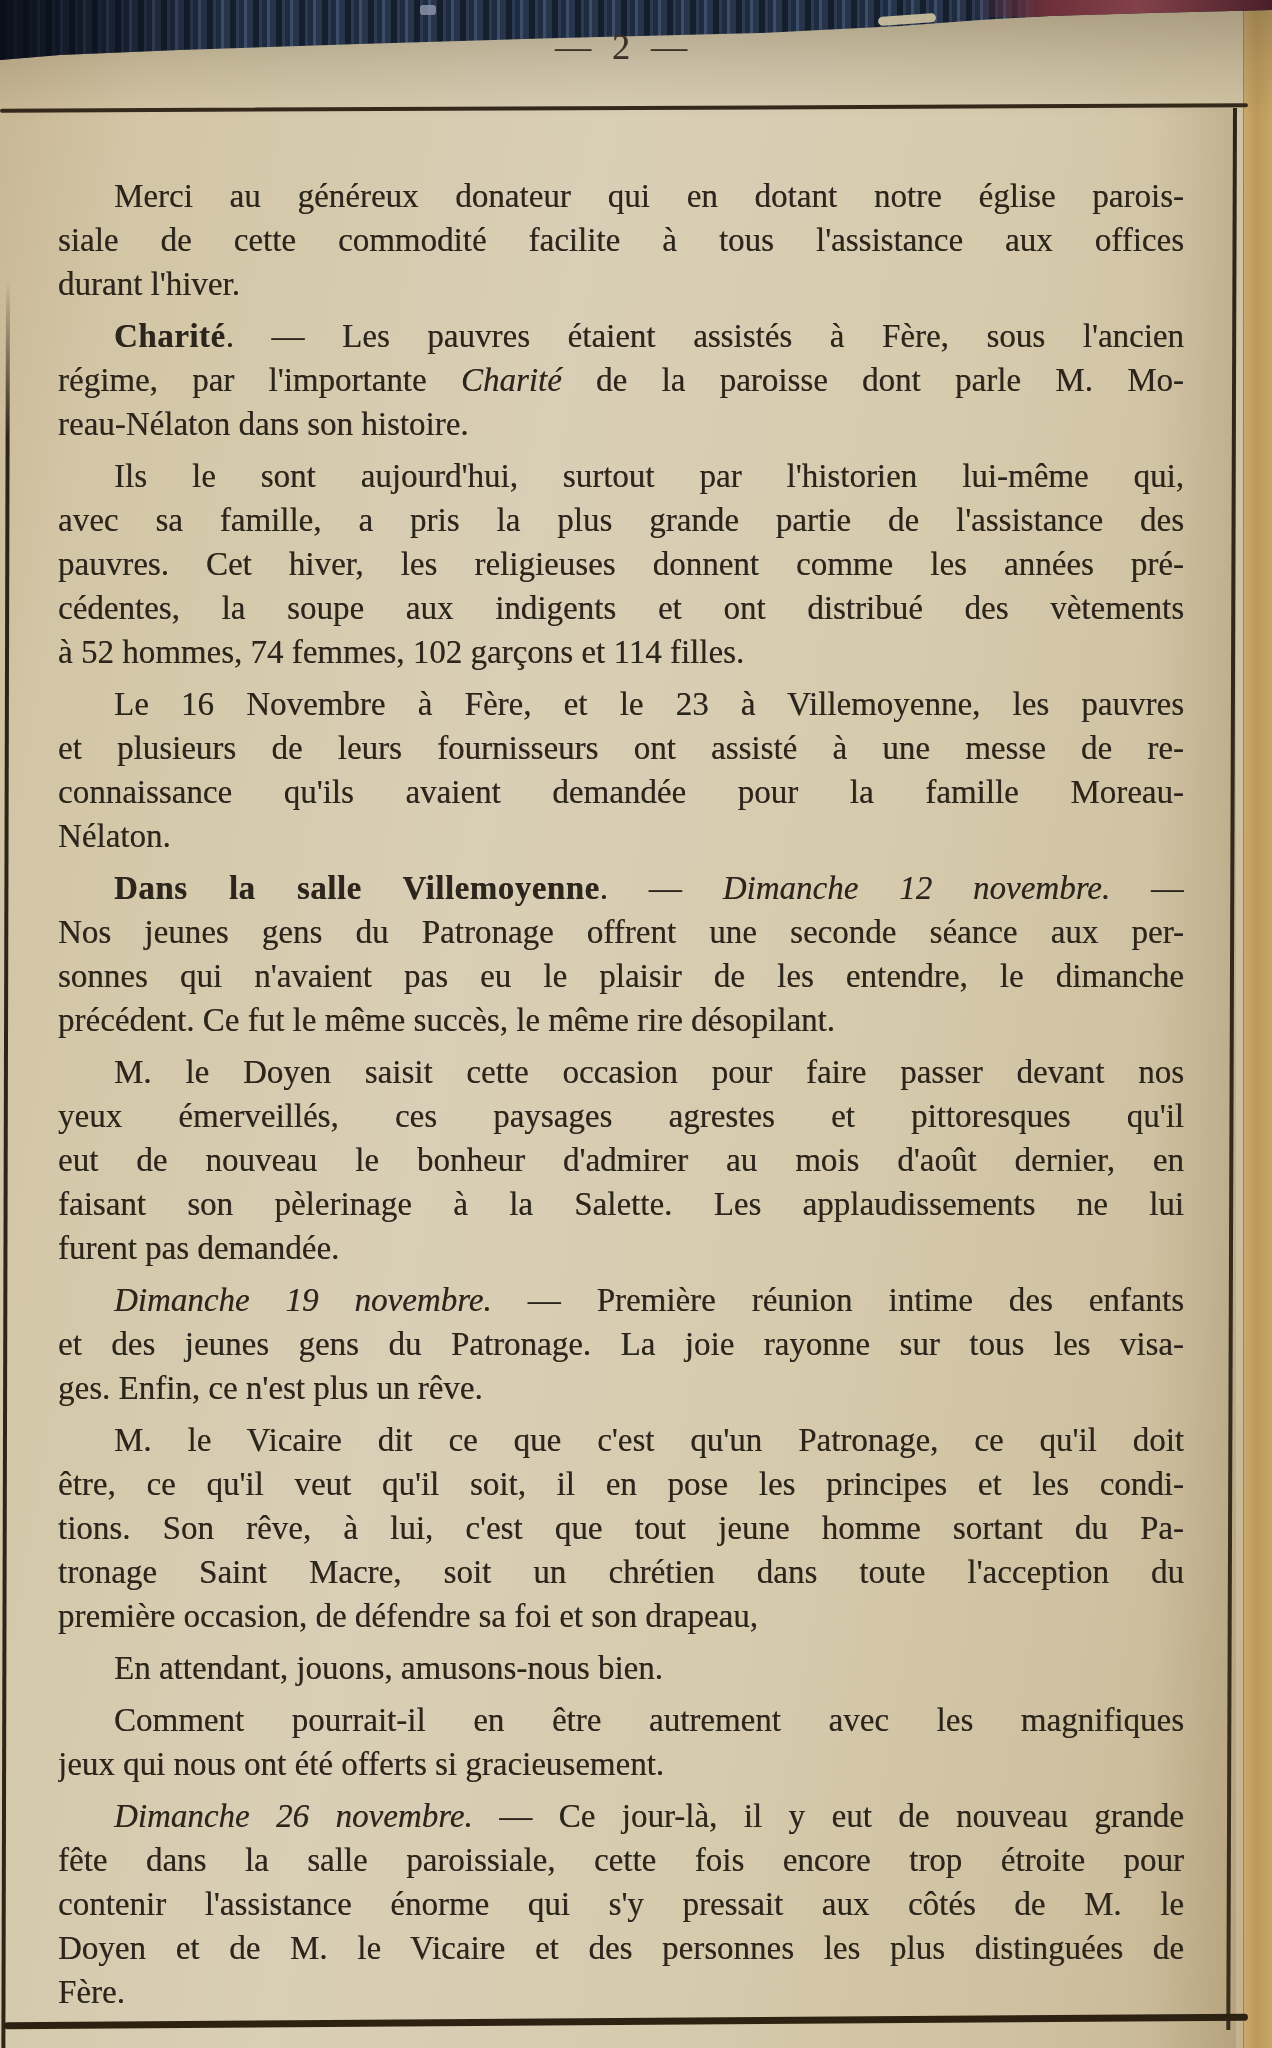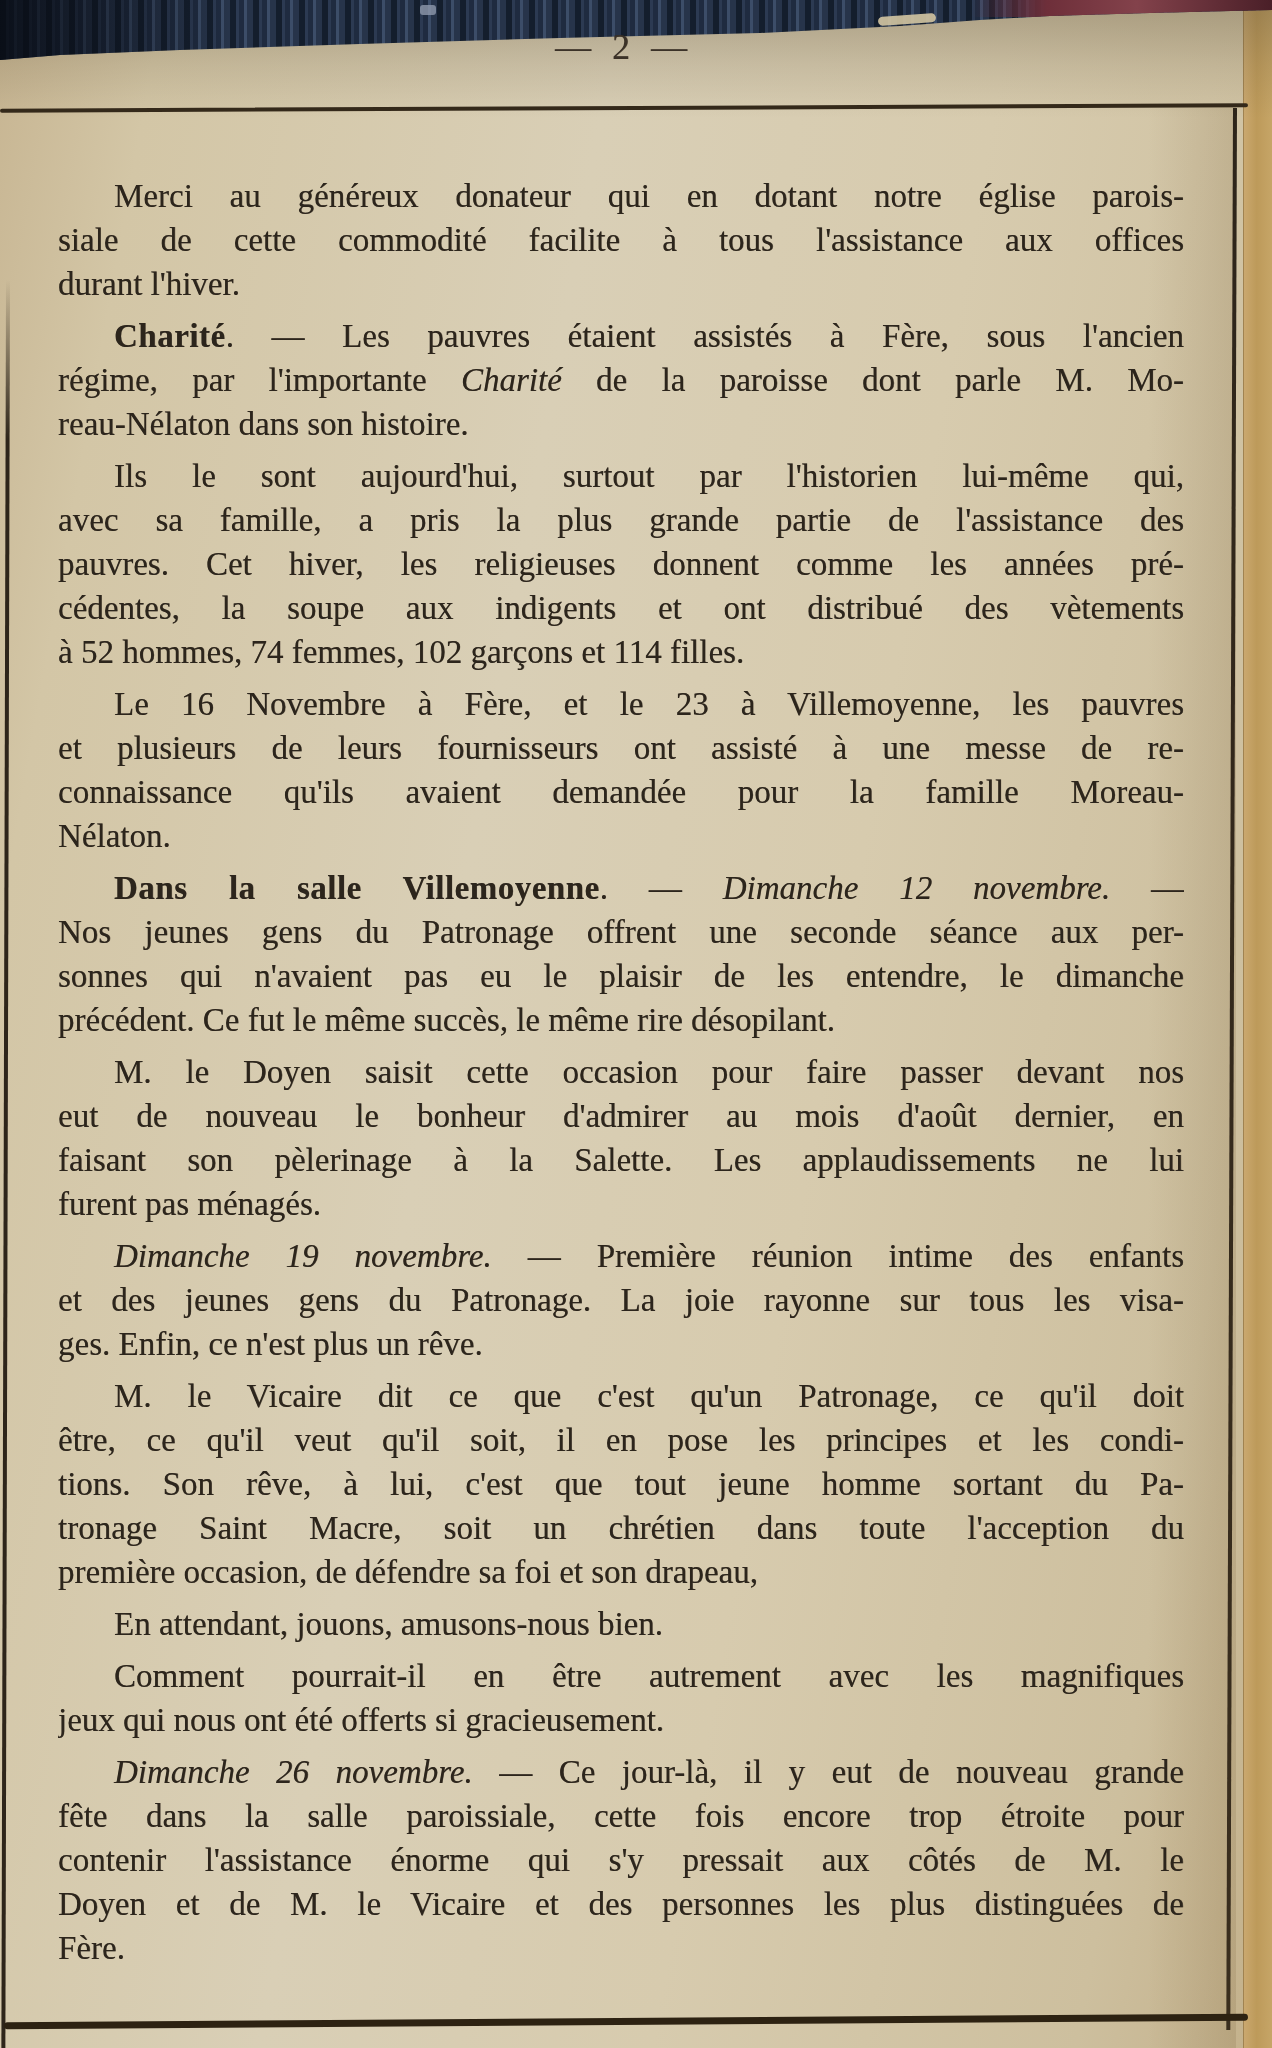--- a/index.html
+++ b/index.html
@@ -106,23 +106,24 @@
         <div class="line last"><span class="seg-n">Nélaton.</span></div>
       </div>
       <div class="para">
         <div class="line first"><span class="seg-b">Dans la salle Villemoyenne</span><span class="seg-n">. — </span><span class="seg-i">Dimanche 12 novembre.</span><span class="seg-n"> —</span></div>
         <div class="line"><span class="seg-n">Nos jeunes gens du Patronage offrent une seconde séance aux per-</span></div>
         <div class="line"><span class="seg-n">sonnes qui n'avaient pas eu le plaisir de les entendre, le dimanche</span></div>
         <div class="line last"><span class="seg-n">précédent. Ce fut le même succès, le même rire désopilant.</span></div>
       </div>
       <div class="para">
         <div class="line first"><span class="seg-n">M. le Doyen saisit cette occasion pour faire passer devant nos</span></div>
+        <div class="line"><span class="seg-n">yeux émerveillés, ces paysages agrestes et pittoresques qu'il</span></div>
         <div class="line"><span class="seg-n">eut de nouveau le bonheur d'admirer au mois d'août dernier, en</span></div>
         <div class="line"><span class="seg-n">faisant son pèlerinage à la Salette. Les applaudissements ne lui</span></div>
-        <div class="line last"><span class="seg-n">furent pas ménagés.</span></div>
+        <div class="line last"><span class="seg-n">furent pas demandée.</span></div>
       </div>
       <div class="para">
         <div class="line first"><span class="seg-i">Dimanche 19 novembre.</span><span class="seg-n"> — Première réunion intime des enfants</span></div>
         <div class="line"><span class="seg-n">et des jeunes gens du Patronage. La joie rayonne sur tous les visa-</span></div>
         <div class="line last"><span class="seg-n">ges. Enfin, ce n'est plus un rêve.</span></div>
       </div>
       <div class="para">
         <div class="line first"><span class="seg-n">M. le Vicaire dit ce que c'est qu'un Patronage, ce qu'il doit</span></div>
         <div class="line"><span class="seg-n">être, ce qu'il veut qu'il soit, il en pose les principes et les condi-</span></div>
         <div class="line"><span class="seg-n">tions. Son rêve, à lui, c'est que tout jeune homme sortant du Pa-</span></div>

